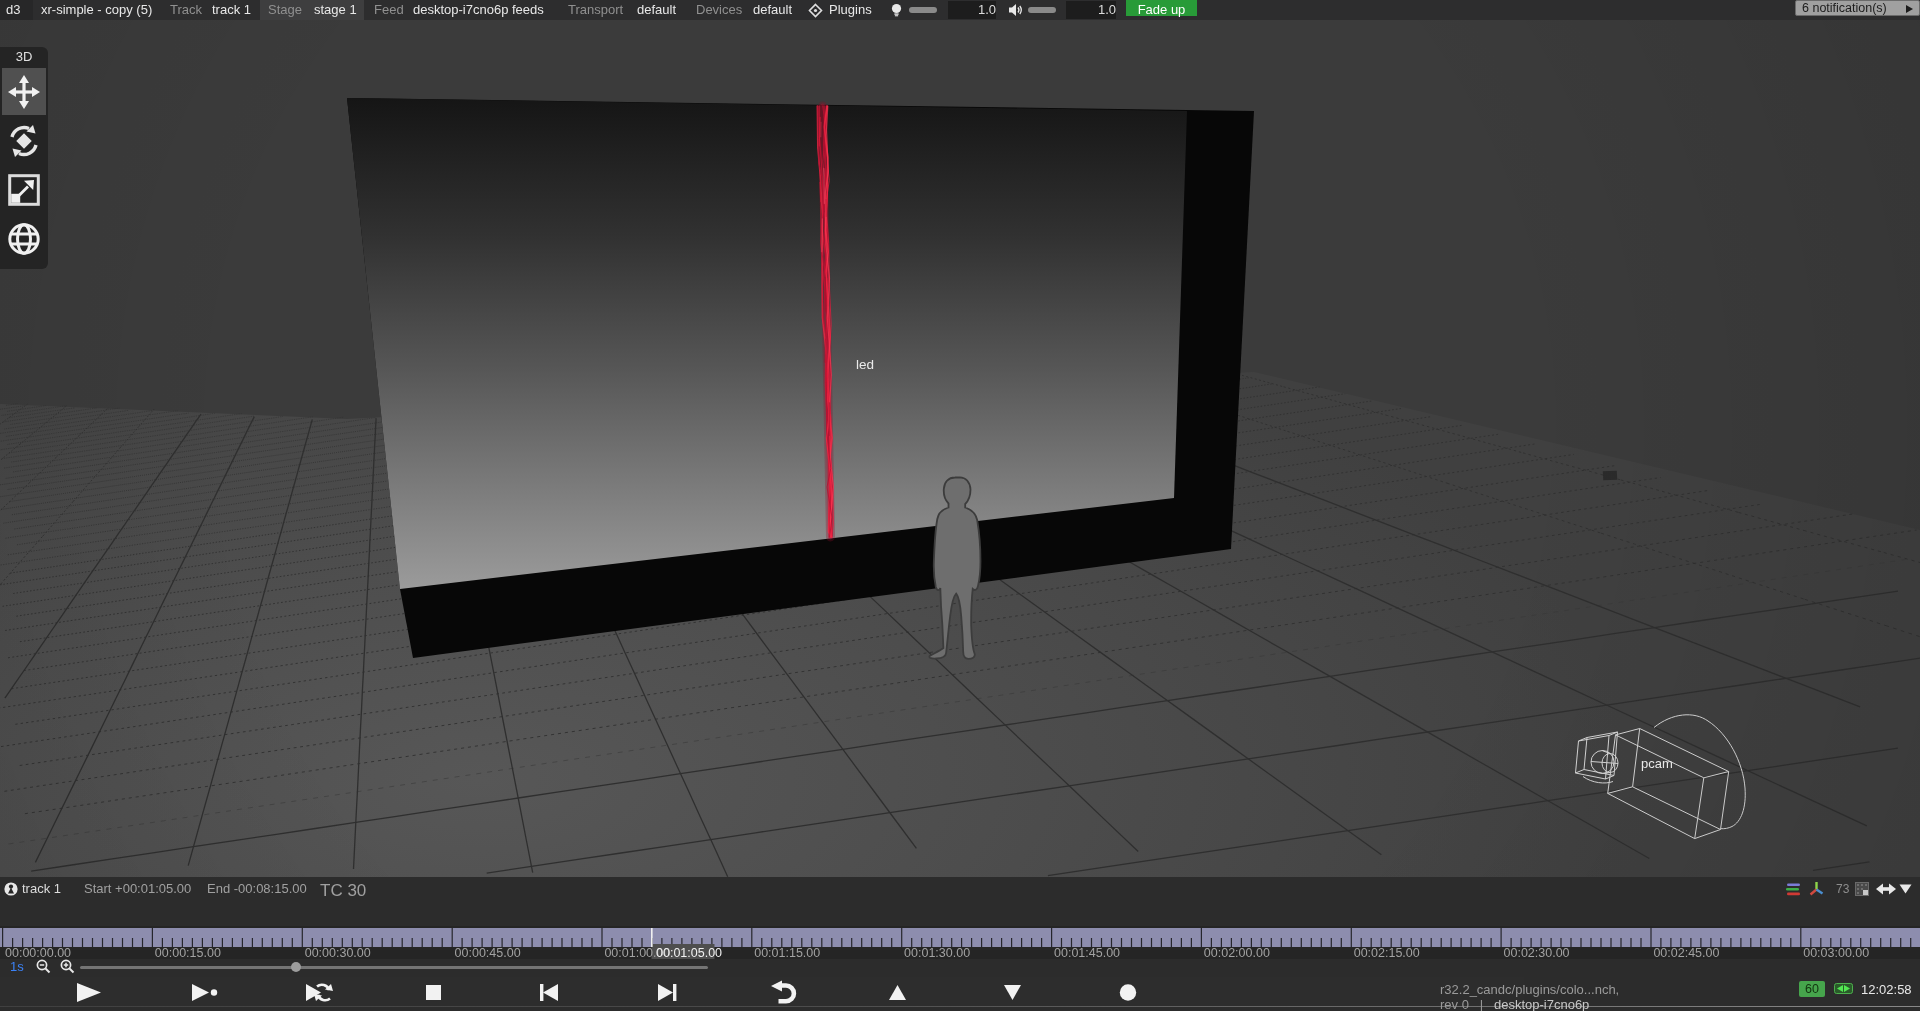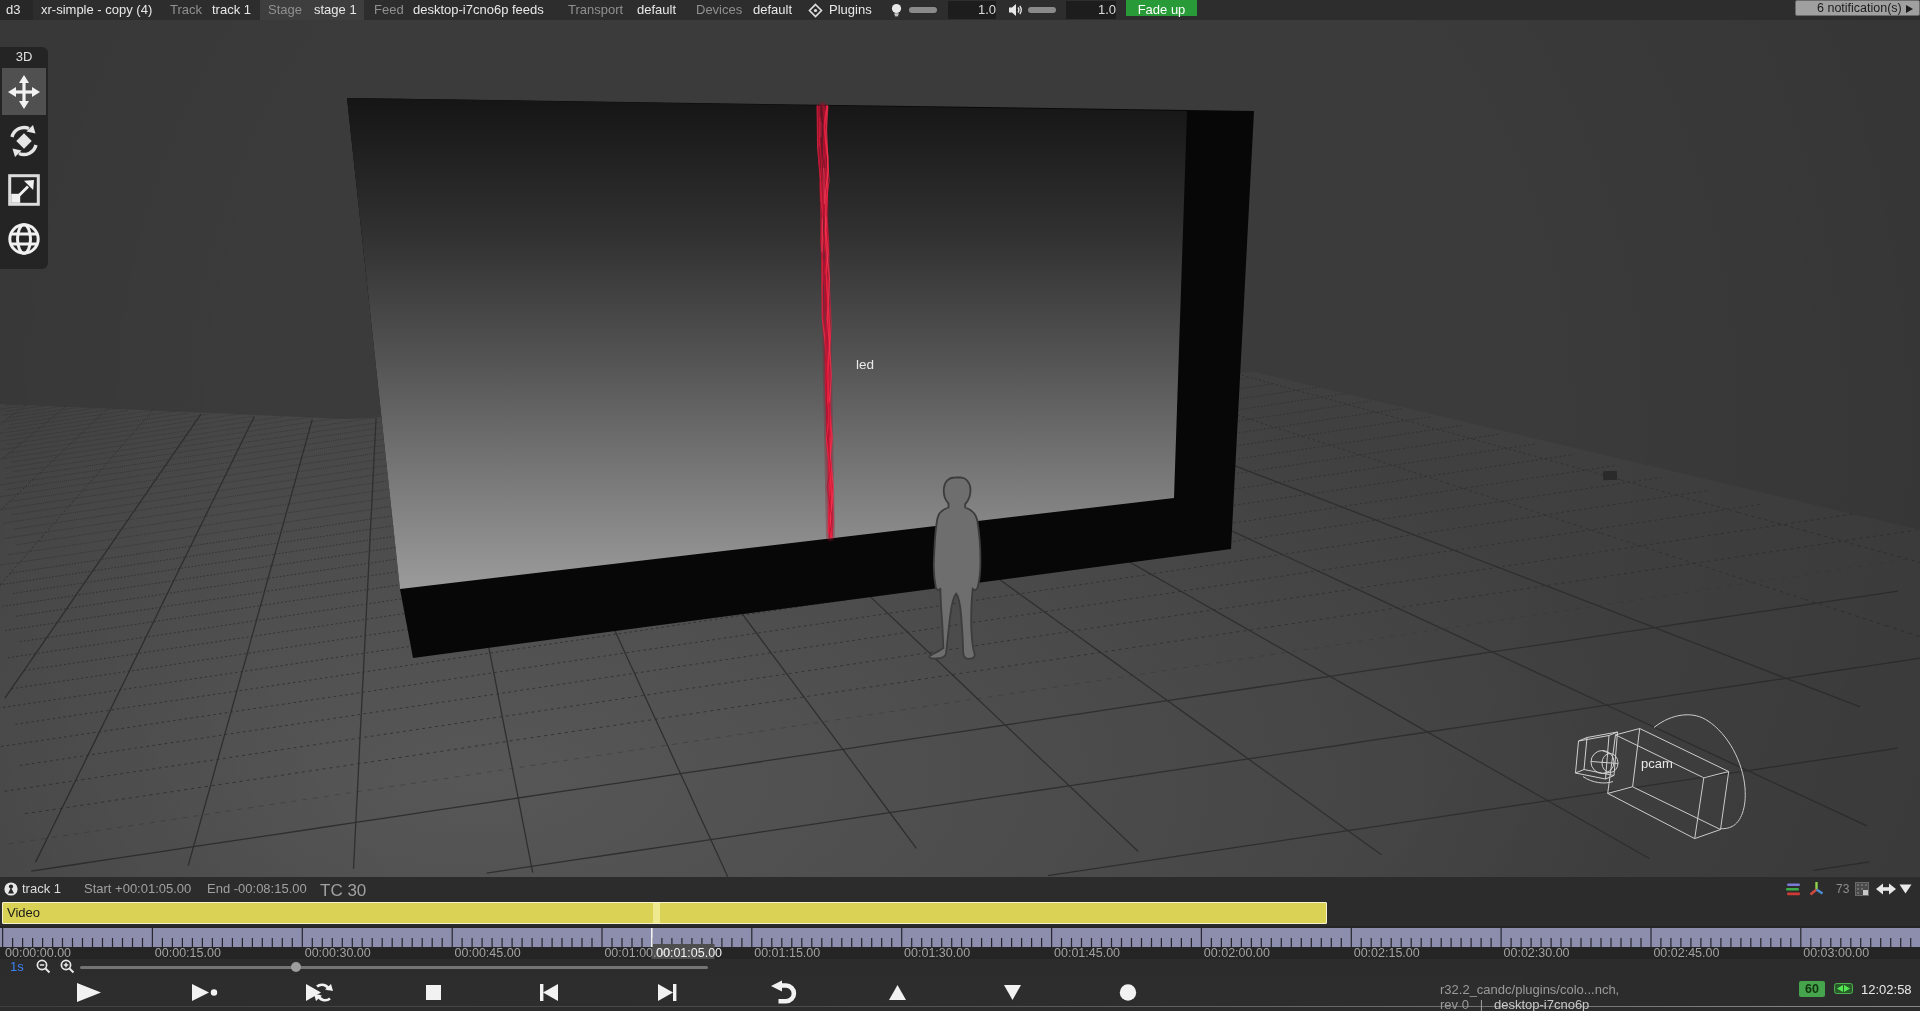--- a/index.html
+++ b/index.html
@@ -4,37 +4,37 @@
 *{margin:0;padding:0;box-sizing:border-box}
 html,body{width:1920px;height:1011px;overflow:hidden;background:#3b3b3b;font-family:"Liberation Sans",sans-serif;-webkit-font-smoothing:antialiased;}
 .abs{position:absolute}
 #topbar{position:absolute;left:0;top:0;width:1920px;height:20px;background:#2d2d2e;font-size:13px;color:#e8e8e8;white-space:nowrap}
 #topbar span{position:absolute;top:2px}
 .gry{color:#909090}
 #stageblk{position:absolute;left:260px;top:0;width:104px;height:20px;background:#3e3e3f}
 #fadeup{position:absolute;left:1126px;top:0;width:71px;height:16px;background:#289b38;color:#fff;text-align:center;line-height:19px}
 .valbox{position:absolute;top:1px;height:18px;background:#1d1d1d;color:#dcdcdc;text-align:right;font-size:13px;line-height:18px;}
 .sld{position:absolute;top:7px;height:6px;background:#8a8a8a;border-radius:3px}
-#notif{position:absolute;left:1795px;top:0px;width:125px;height:16px;background:#a0a0a0;border:1px solid #6a6a6a;border-radius:2px;color:#1c1c1c;font-size:12.5px;line-height:14px;padding-left:21px;filter:grayscale(1)}
+#notif{position:absolute;left:1795px;top:0px;width:125px;height:16px;background:#a0a0a0;border:1px solid #6a6a6a;border-radius:2px;color:#1c1c1c;font-size:12.5px;line-height:14px;padding-left:6px;filter:grayscale(1)}
 #vp{position:absolute;left:0;top:20px;width:1920px;height:857px}
 #toolbar{position:absolute;left:0;top:47px;width:48px;height:222px;background:#242424;border-radius:0 6px 6px 0;color:#ddd}
 #seltool{position:absolute;left:2px;top:21px;width:44px;height:47px;background:#505050}
 #btmui{position:absolute;left:0;top:877px;width:1920px;height:134px;background:#2c2c2c;font-size:12px}
 #trkrow{position:absolute;left:0;top:0;width:1920px;height:24px;background:#2c2c2c;color:#ddd}
 #vidbar{position:absolute;left:2px;top:25px;width:1325px;height:22px;background:#d9d255;border:1px solid #f4f2d0;border-radius:1px;color:#1a1a1a;font-size:13px}
 #ruler{position:absolute;left:0;top:49px;width:1920px;height:33px;background:#252525}
 #zoomrow{position:absolute;left:0;top:82px;width:1920px;height:18px;color:#ccc}
 #transport{position:absolute;left:0;top:100px;width:1524px;height:30px;background:#2d2d2d}
 </style></head>
 <body>
 <div id="topbar">
  <div id="stageblk"></div>
  <div style="position:absolute;left:0;top:0;width:33px;height:20px;background:#272728"></div>
  <span style="left:6px">d3</span>
- <span style="left:41px">xr-simple - copy (4)</span>
+ <span style="left:41px">xr-simple - copy (5)</span>
  <span style="left:170px" class="gry">Track</span>
  <span style="left:212px">track 1</span>
  <span style="left:268px" class="gry">Stage</span>
  <span style="left:314px">stage 1</span>
  <span style="left:374px" class="gry">Feed</span>
  <span style="left:413px">desktop-i7cno6p feeds</span>
  <span style="left:568px" class="gry">Transport</span>
  <span style="left:637px">default</span>
  <span style="left:696px" class="gry">Devices</span>
  <span style="left:753px">default</span>
@@ -338,24 +338,20 @@
         <g fill="#e8e8e8">
           <path d="M0 6 L7 0.5 L7 11.5 Z"></path>
           <path d="M20 6 L13 0.5 L13 11.5 Z"></path>
           <rect x="5" y="4.2" width="10" height="3.6"></rect>
         </g>
       </svg>
  <svg class="abs" style="left:1899px;top:7px" width="13" height="10" viewBox="0 0 13 10">
         <path d="M0.5 0.5 L12.5 0.5 L6.5 9.5 Z" fill="#e8e8e8"></path>
       </svg>
 </div>
-<div id="vidbar">
-      <span style="position:absolute;left:4px;top:2px">Video</span>
-      <div style="position:absolute;left:650px;top:0px;width:7px;height:20px;background:#eee98f"></div>
-    </div>
 <div id="ruler">
 <svg width="1920" height="33" viewBox="0 0 1920 33">
 <rect x="0" y="2" width="1920" height="19" fill="#8d8dae"></rect>
 <rect x="2.0" y="2" width="1.2" height="19" fill="#26262c"></rect>
 <rect x="12.0" y="12" width="1.2" height="9" fill="#26262c"></rect>
 <rect x="22.0" y="12" width="1.2" height="9" fill="#26262c"></rect>
 <rect x="32.0" y="12" width="1.2" height="9" fill="#26262c"></rect>
 <rect x="42.0" y="12" width="1.2" height="9" fill="#26262c"></rect>
 <rect x="52.0" y="12" width="1.2" height="9" fill="#26262c"></rect>
 <rect x="61.9" y="12" width="1.2" height="9" fill="#26262c"></rect>
@@ -599,20 +595,20 @@
 <g fill="none" stroke="#f2f2f2" stroke-width="4.6">
             <path d="M778.5,24.3 L786,24.3 A 7.9 7.9 0 0 0 786,8.5 L781,8.5"></path>
           </g>
           <path d="M782,3.4 L771,9 L782,14.6 Z"></path>
 <path d="M889,23 L897.5,8 L906,23 Z"></path>
 <path d="M1004,8 L1012.5,23 L1021,8 Z"></path>
 <circle cx="1128" cy="15.5" r="8.2"></circle>
 </g>
 </svg><div class="abs" style="left:0;top:29px;width:1920px;height:1.2px;background:linear-gradient(90deg,#404040,#4a4a4a 40%,#888 100%)"></div>
  <span class="abs" style="left:1440px;top:5px;font-size:13px;color:#9a9a9a">r32.2_candc/plugins/colo...nch, rev 0&nbsp;&nbsp; |&nbsp;&nbsp; <span style="color:#c8c8c8">desktop-i7cno6p</span></span>
- <div class="abs" style="left:1799px;top:4px;width:26px;height:16px;background:#46a54c;border-radius:2px;color:#12330f;font-size:12.5px;text-align:center;line-height:16px;font-weight:bold">60</div>
+ <div class="abs" style="left:1799px;top:4px;width:26px;height:16px;background:#46a54c;border-radius:2px;color:#12330f;font-size:12.5px;text-align:center;line-height:16px;font-weight:normal">60</div>
  <svg class="abs" style="left:1834px;top:5px" width="19" height="13" viewBox="0 0 19 13">
         <rect x="0.5" y="1.5" width="18" height="10" rx="2" fill="#2a5b2a" stroke="#4db04d"></rect>
         <path d="M3 6.5 L9 3 L9 10 Z M16 6.5 L10 3 L10 10 Z" fill="#52e852"></path>
       </svg>
  <span class="abs" style="left:1861px;top:5px;font-size:13px;color:#e8e8e8">12:02:58</span>
 </div>
 </div>
 
 </body></html>

